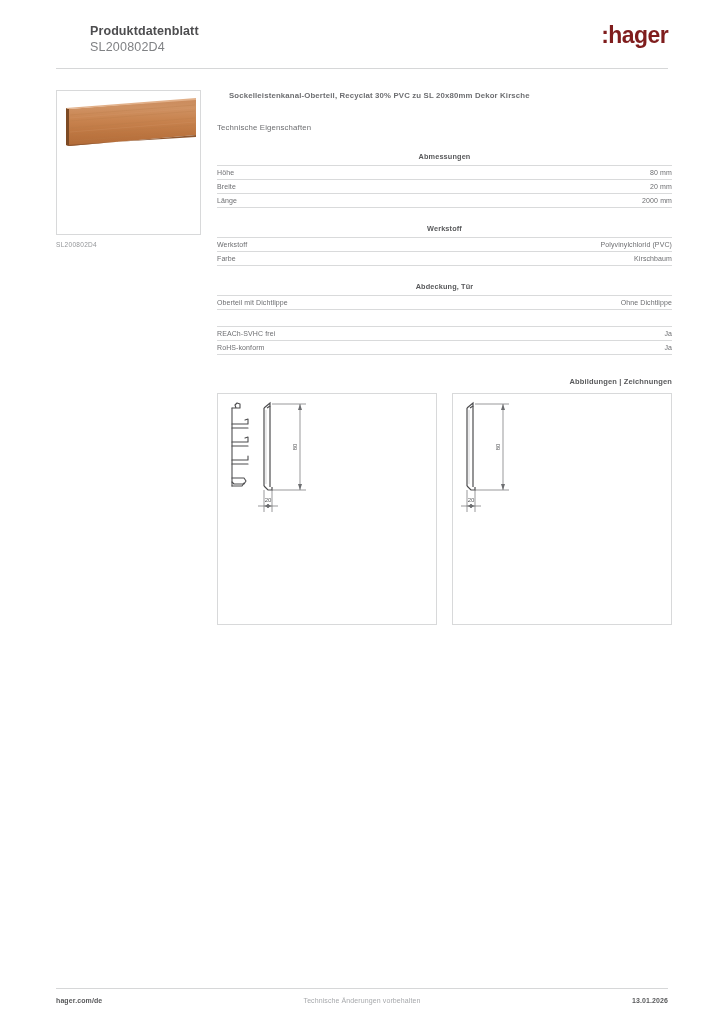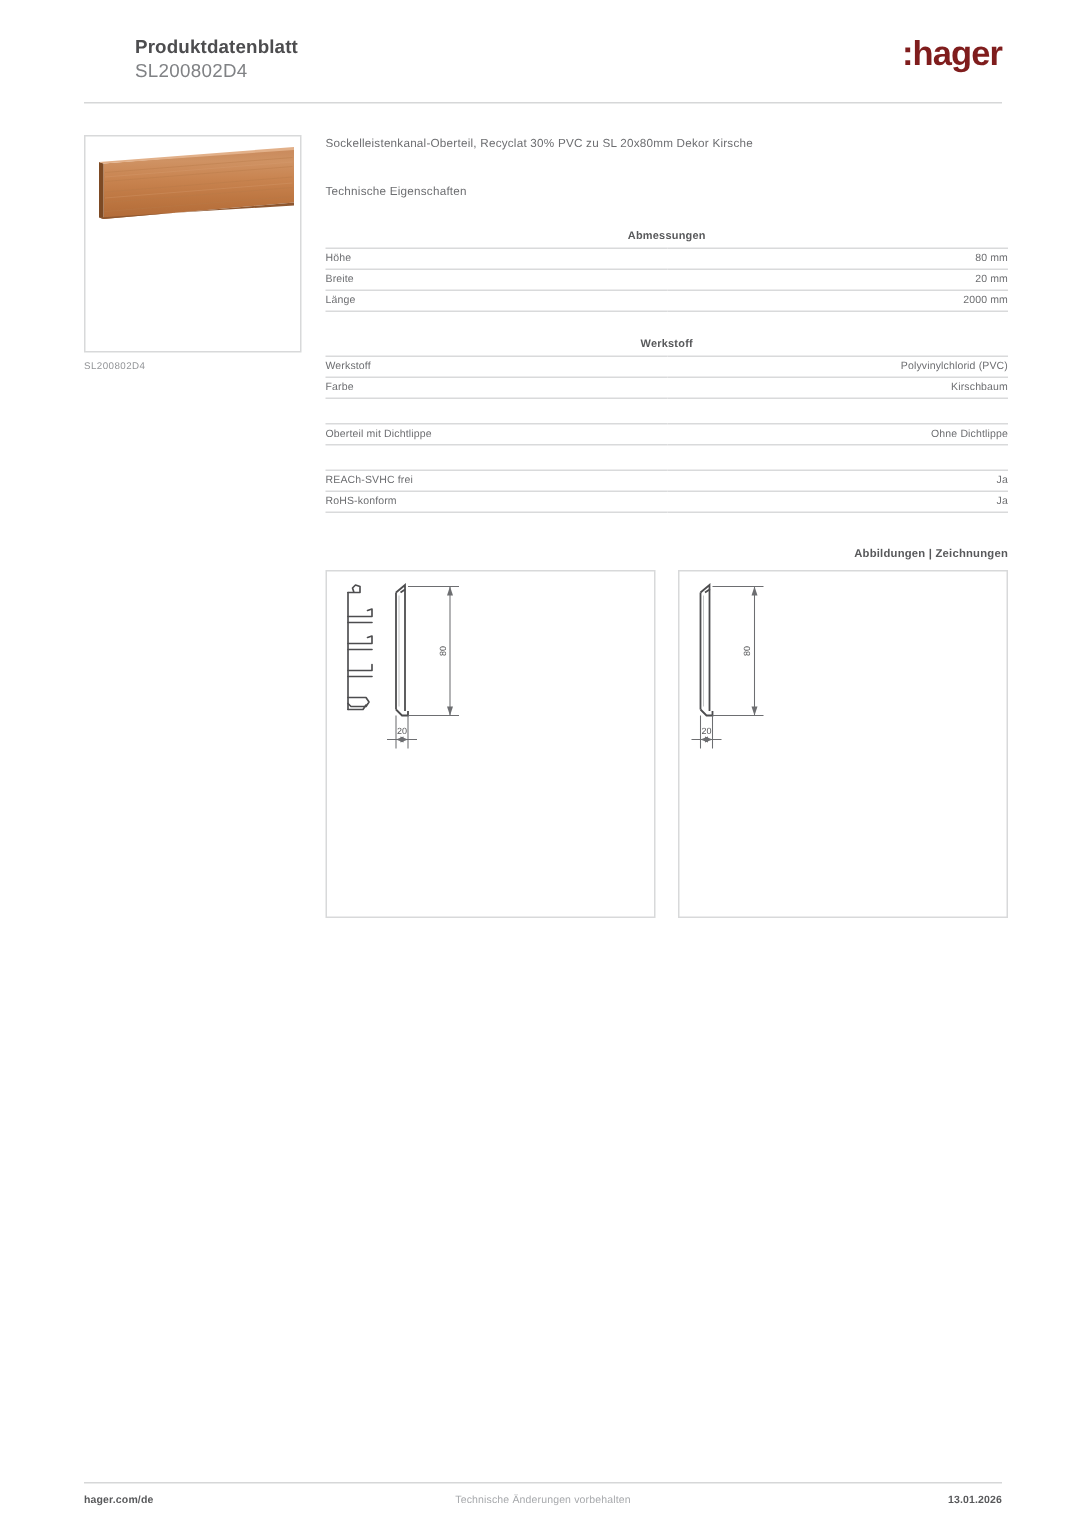--- a/index.html
+++ b/index.html
@@ -85,25 +85,25 @@
   }
 
   
   .content {
     position: absolute;
     left: 217px; top: 90px;
     width: 455px;
   }
   .prod-desc {
     font-size: 7.8px;
-    font-weight: normal;
+    font-weight: bold;
     color: #6d6e71;
     letter-spacing: .15px;
     line-height: 11px;
-    margin: 0 0 22px 0;
+    margin: 0 0 22px 12px;
   }
   .sect-intro {
     font-size: 7.8px;
     font-weight: normal;
     color: #6d6e71;
     letter-spacing: .15px;
     margin: 0 0 20px 0;
   }
 
   
@@ -283,20 +283,21 @@
         </tr>
         <tr>
           <td class="k">Farbe</td>
           <td class="v">Kirschbaum</td>
         </tr>
       </tbody>
         </table>
     </div>
 
     <div class="group">
+      <div class="group-title">Abdeckung, Tür</div>
       <table class="spec">
         <tbody>
             <tr>
           <td class="k">Oberteil mit Dichtlippe</td>
           <td class="v">Ohne Dichtlippe</td>
         </tr>
       </tbody>
         </table>
     </div>
 

